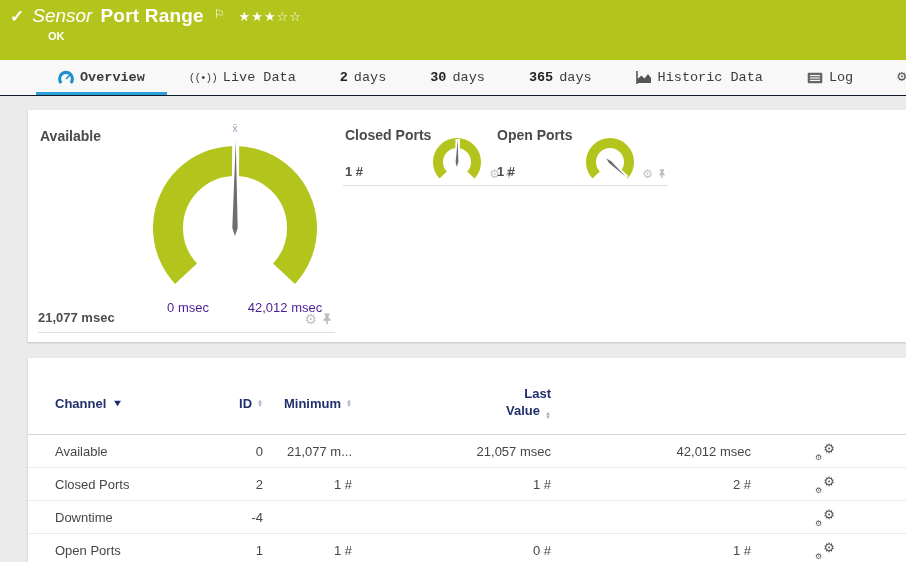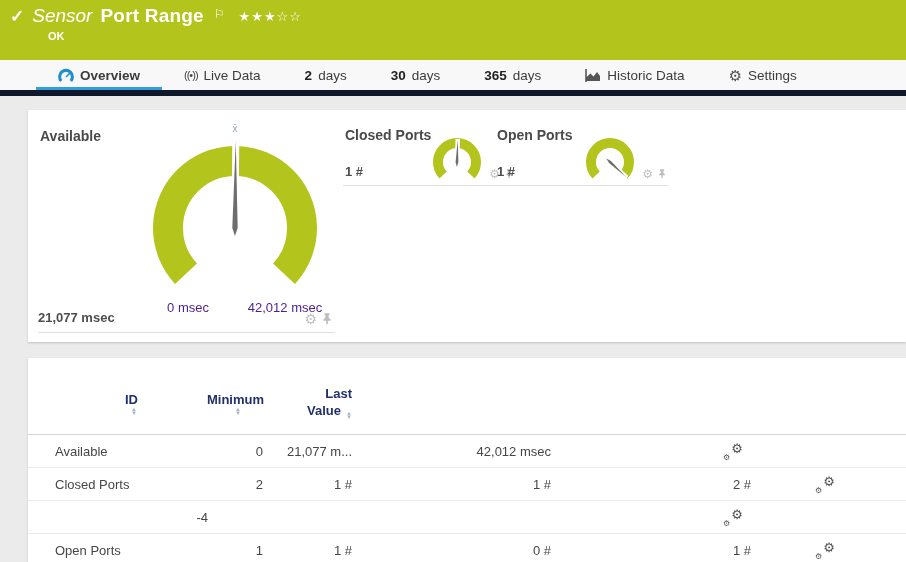--- a/index.html
+++ b/index.html
@@ -11,21 +11,21 @@
   .hdr-row { position:absolute; left:10px; top:5px; display:flex; align-items:center; gap:8px; }
   .hdr-check { font-size:17px; font-weight:bold; }
   .hdr-kind  { font-style:italic; font-size:19px; font-weight:300; }
   .hdr-title { font-size:19px; font-weight:700; letter-spacing:.2px; }
   .hdr-flag  { font-size:12px; margin-left:2px; align-self:flex-start; margin-top:2px; }
   .hdr-stars { font-size:13px; letter-spacing:1px; margin-left:6px; }
   .hdr-status{ position:absolute; left:48px; top:30px; font-size:11px; font-weight:700; }
 
   
   .tabbar { position:absolute; left:0; top:60px; width:906px; height:36px; background:#f8f8f8;
-            border-bottom:6px solid #0f172a; display:flex; align-items:stretch; padding-left:36px; }
+            border-bottom:1px solid #0f172a; display:flex; align-items:stretch; padding-left:36px;font-family:Liberation Mono, monospace; }
   .tab { position:relative; display:flex; align-items:center; gap:6px; padding:0 22px;
          font-size:13.5px; color:#3c3c3c; cursor:pointer; white-space:nowrap; }
   .tab .num { font-weight:700; color:#222; }
   .tab.active { font-weight:700; }
   .tab.active::after { content:""; position:absolute; left:0; right:0; bottom:0; height:3px; background:#2e9fd9; }
   .tab-ico { display:inline-flex; align-items:center; color:#555; }
   .live-glyph { font-size:11px; color:#444; letter-spacing:-1px; }
   .gear-glyph { font-size:15px; color:#555; line-height:1; }
 
   
@@ -45,21 +45,21 @@
   #cell-open   { left:467px; top:0; width:173px; height:232px; }
 
   .scale-label { position:absolute; font-size:13px; color:#4c1d95; text-align:center; }
 
   
   .tbl { position:absolute; left:0; top:0; width:878px; }
   .tr { display:grid; grid-template-columns:153px 55px 89px 199px 200px 92px; padding-left:27px;
         align-items:center; }
   .tr.head { height:50px; margin-top:20px; color:#20306b; font-size:13px; font-weight:700; }
   .tr.head .th { display:flex; align-items:center; }
-  .th-right { justify-content:flex-end; text-align:right;flex-direction:column; }
+  .th-right { justify-content:flex-end; text-align:right; }
   .lastval-wrap { width:64px; margin-left:auto; text-align:right; line-height:1.3; }
   .hd-div { height:1px; background:#d5d5d5; margin-top:6px; }
   .tr.body { height:33px; font-size:13px; color:#464646; border-bottom:1px solid #ebebeb; }
   .td-right { text-align:right; }
   .caret { display:inline-block; margin-left:7px; font-size:9px; color:#20306b; transform:scaleX(1.3); }
   .sort-icon { display:inline-flex; flex-direction:column; margin-left:5px; line-height:4px;
                font-size:6px; color:#a9b6c9; }
   .sort-icon::before { content:"▲"; }
   .sort-icon::after  { content:"▼"; }
   .chset { position:relative; width:20px; height:17px; margin-left:auto; margin-right:8px; color:#555; }
@@ -109,20 +109,31 @@
     <span>days</span>
   </div>
   <div class="tab">
     <span class="tab-ico">
       <svg width="16" height="13" viewBox="0 0 16 13">
         <line x1="1" y1="0" x2="1" y2="13" stroke="#555" stroke-width="1.6"></line>
         <path d="M1 12 L1 8.5 5.5 4.5 8.5 7.5 12 3 15 7 15 12 Z" fill="#555"></path>
       </svg>
     </span>
     <span>Historic Data</span>
+  </div>
+  <div class="tab">
+    <span class="tab-ico">
+      <svg width="16" height="12" viewBox="0 0 16 12">
+        <rect x="0.7" y="0.7" width="14.6" height="10.6" fill="#666" rx="1"></rect>
+        <line x1="3" y1="3.6" x2="13" y2="3.6" stroke="#fff" stroke-width="1.1"></line>
+        <line x1="3" y1="6" x2="13" y2="6" stroke="#fff" stroke-width="1.1"></line>
+        <line x1="3" y1="8.4" x2="13" y2="8.4" stroke="#fff" stroke-width="1.1"></line>
+      </svg>
+    </span>
+    <span>Log</span>
   </div>
   <div class="tab">
     <span class="tab-ico gear-glyph">⚙</span>
     <span>Settings</span>
   </div>
 </div>
 
 <div class="panel" id="panel-gauges">
 
   <div class="cell" id="cell-main">
@@ -183,20 +194,24 @@
       </svg>
     </span>
     <div class="cell-div" style="left:0; top:75px; width:173px;"></div>
   </div>
 </div>
 
 <div class="panel" id="panel-table">
   <div class="tbl">
 
     <div class="tr head">
+      <div class="th">
+        <span>Channel</span>
+        <span class="caret">▼</span>
+      </div>
       <div class="th th-right">
         <span>ID</span>
         <span class="sort-icon"></span>
       </div>
       <div class="th th-right">
         <span>Minimum</span>
         <span class="sort-icon"></span>
       </div>
       <div class="th">
         <span class="lastval-wrap">
@@ -204,40 +219,42 @@
         </span>
       </div>
       <div class="th"></div>
     </div>
     <div class="hd-div"></div>
 
     <div class="tr body">
       <div>Available</div>
       <div class="td-right">0</div>
       <div class="td-right">21,077 m...</div>
+      <div class="td-right">21,057 msec</div>
       <div class="td-right">42,012 msec</div>
       <div class="chset">
         <span class="g1">⚙</span>
         <span class="g2">⚙</span>
       </div>
     </div>
 
     <div class="tr body">
       <div>Closed Ports</div>
       <div class="td-right">2</div>
       <div class="td-right">1 #</div>
       <div class="td-right">1 #</div>
       <div class="td-right">2 #</div>
       <div class="chset">
         <span class="g1">⚙</span>
         <span class="g2">⚙</span>
       </div>
     </div>
 
     <div class="tr body">
+      <div>Downtime</div>
       <div class="td-right">-4</div>
       <div class="td-right"></div>
       <div class="td-right"></div>
       <div class="td-right"></div>
       <div class="chset">
         <span class="g1">⚙</span>
         <span class="g2">⚙</span>
       </div>
     </div>
 

